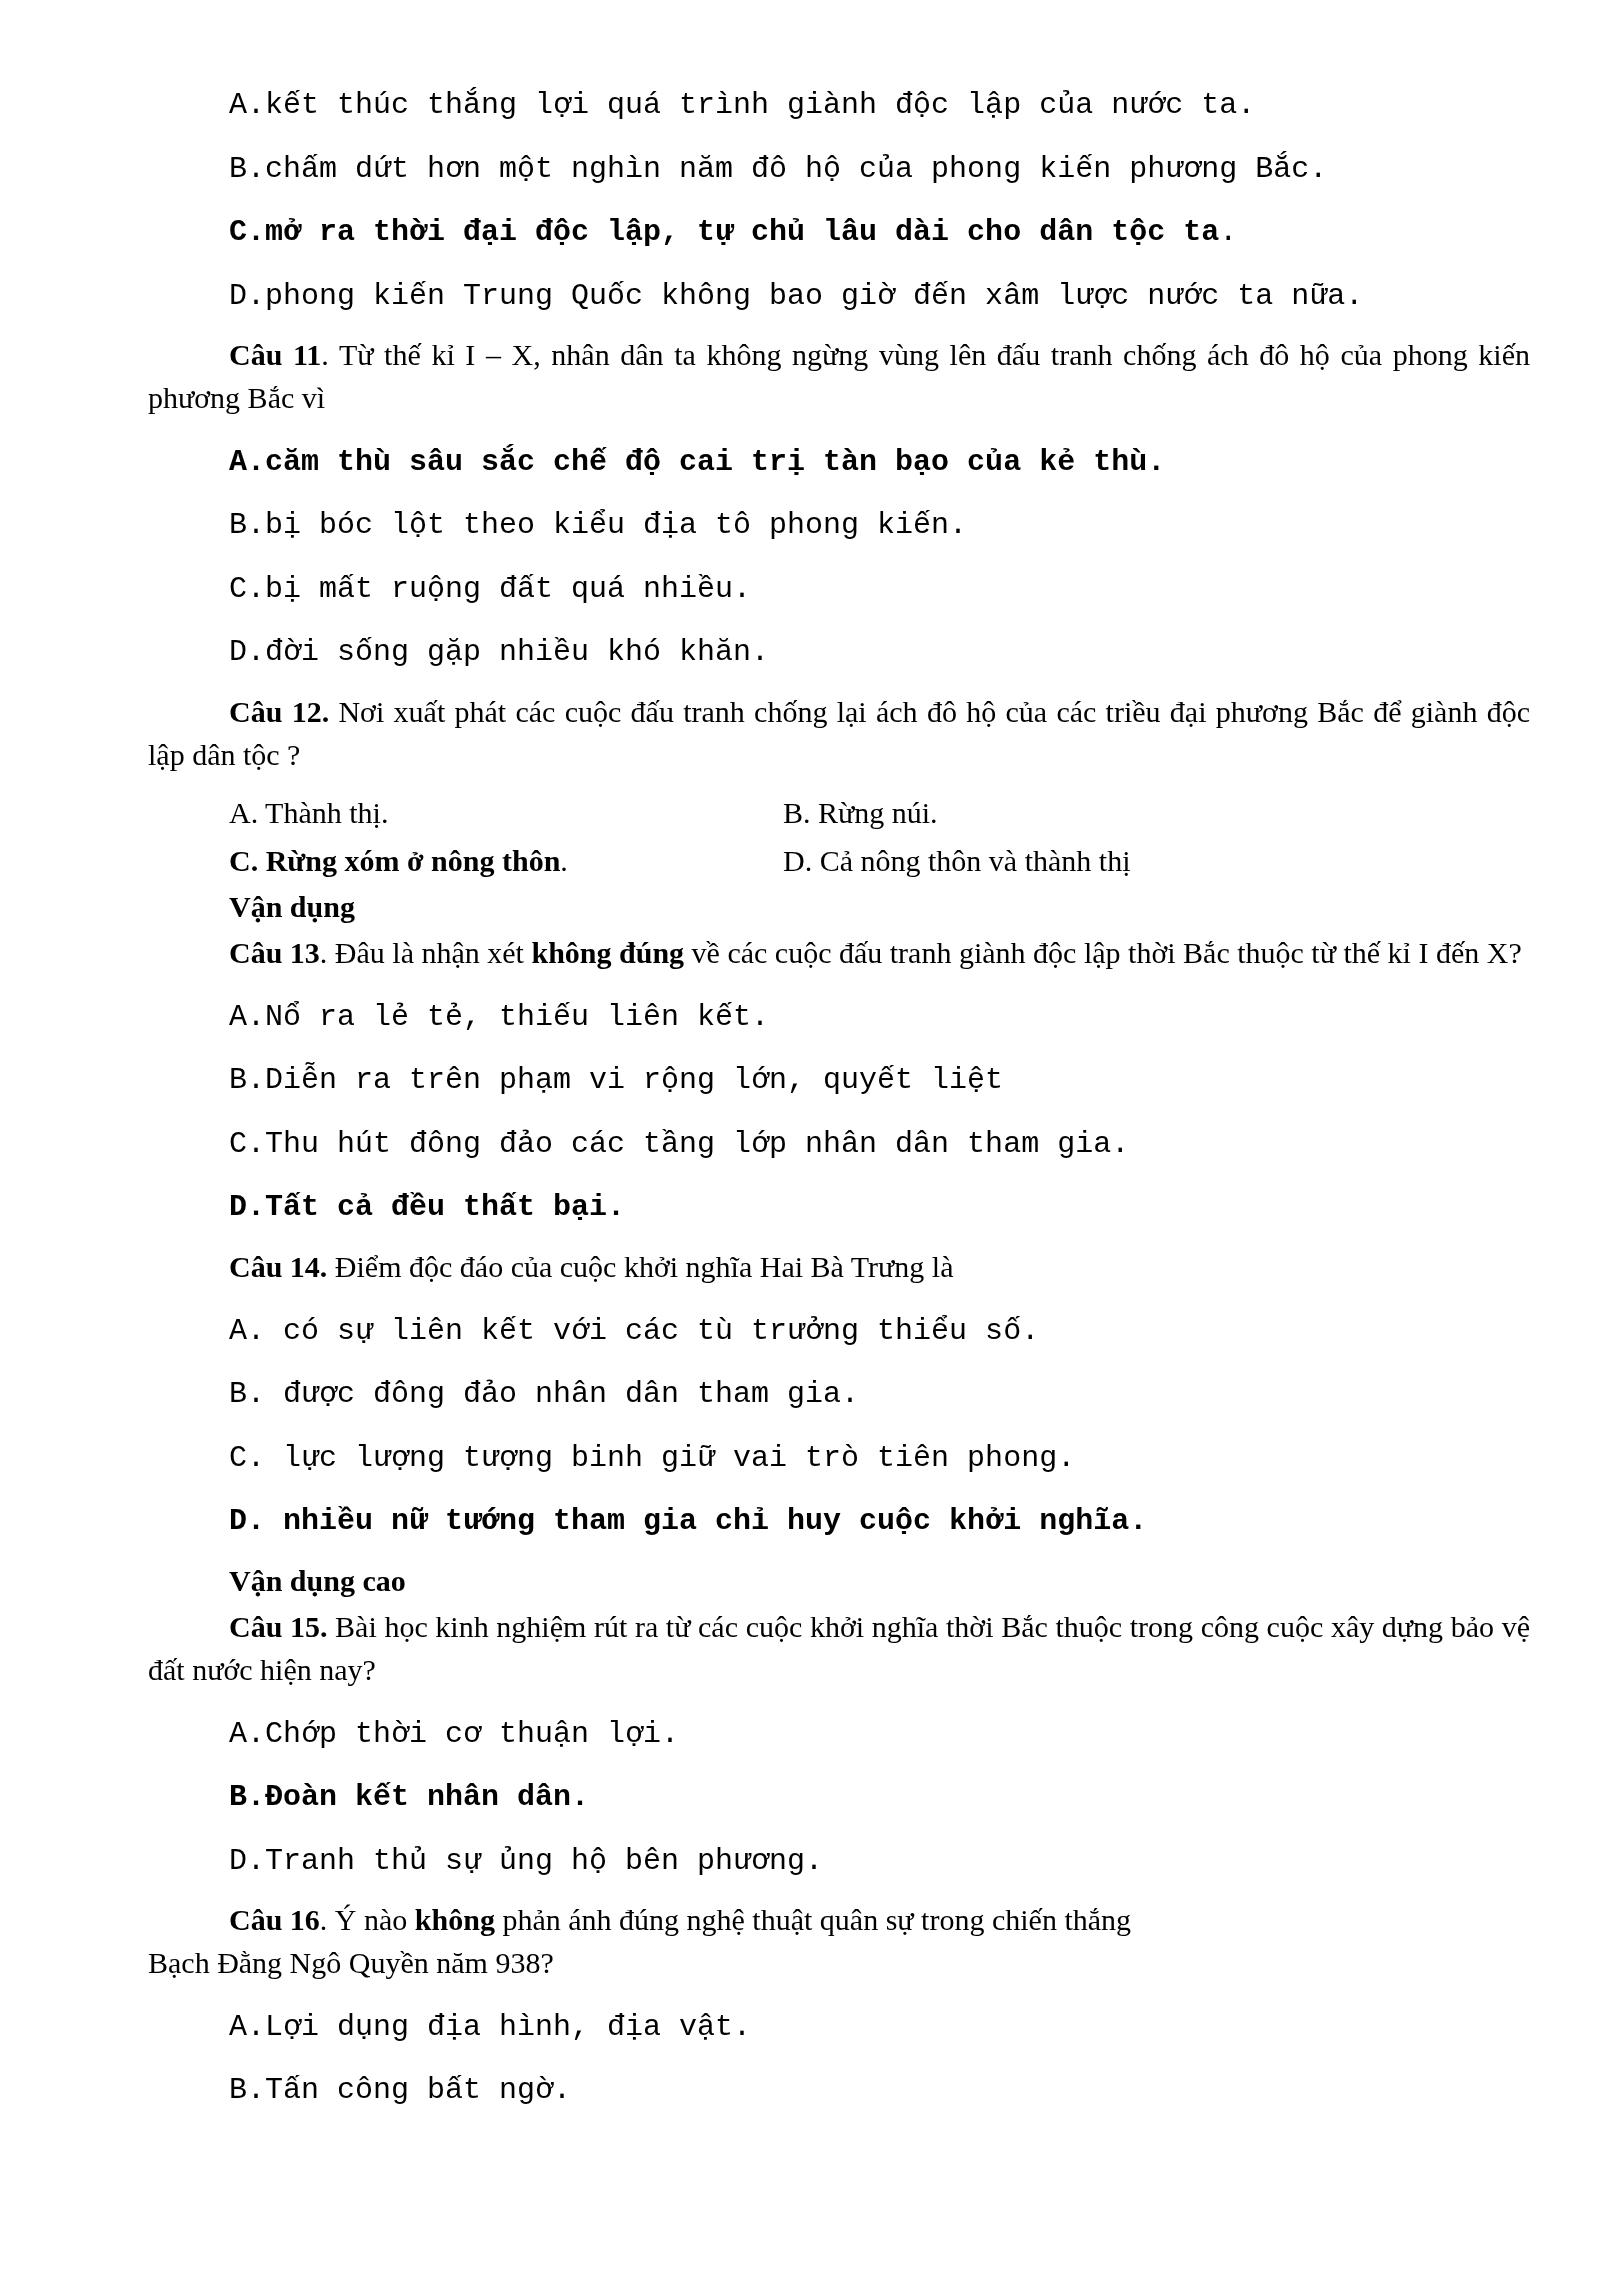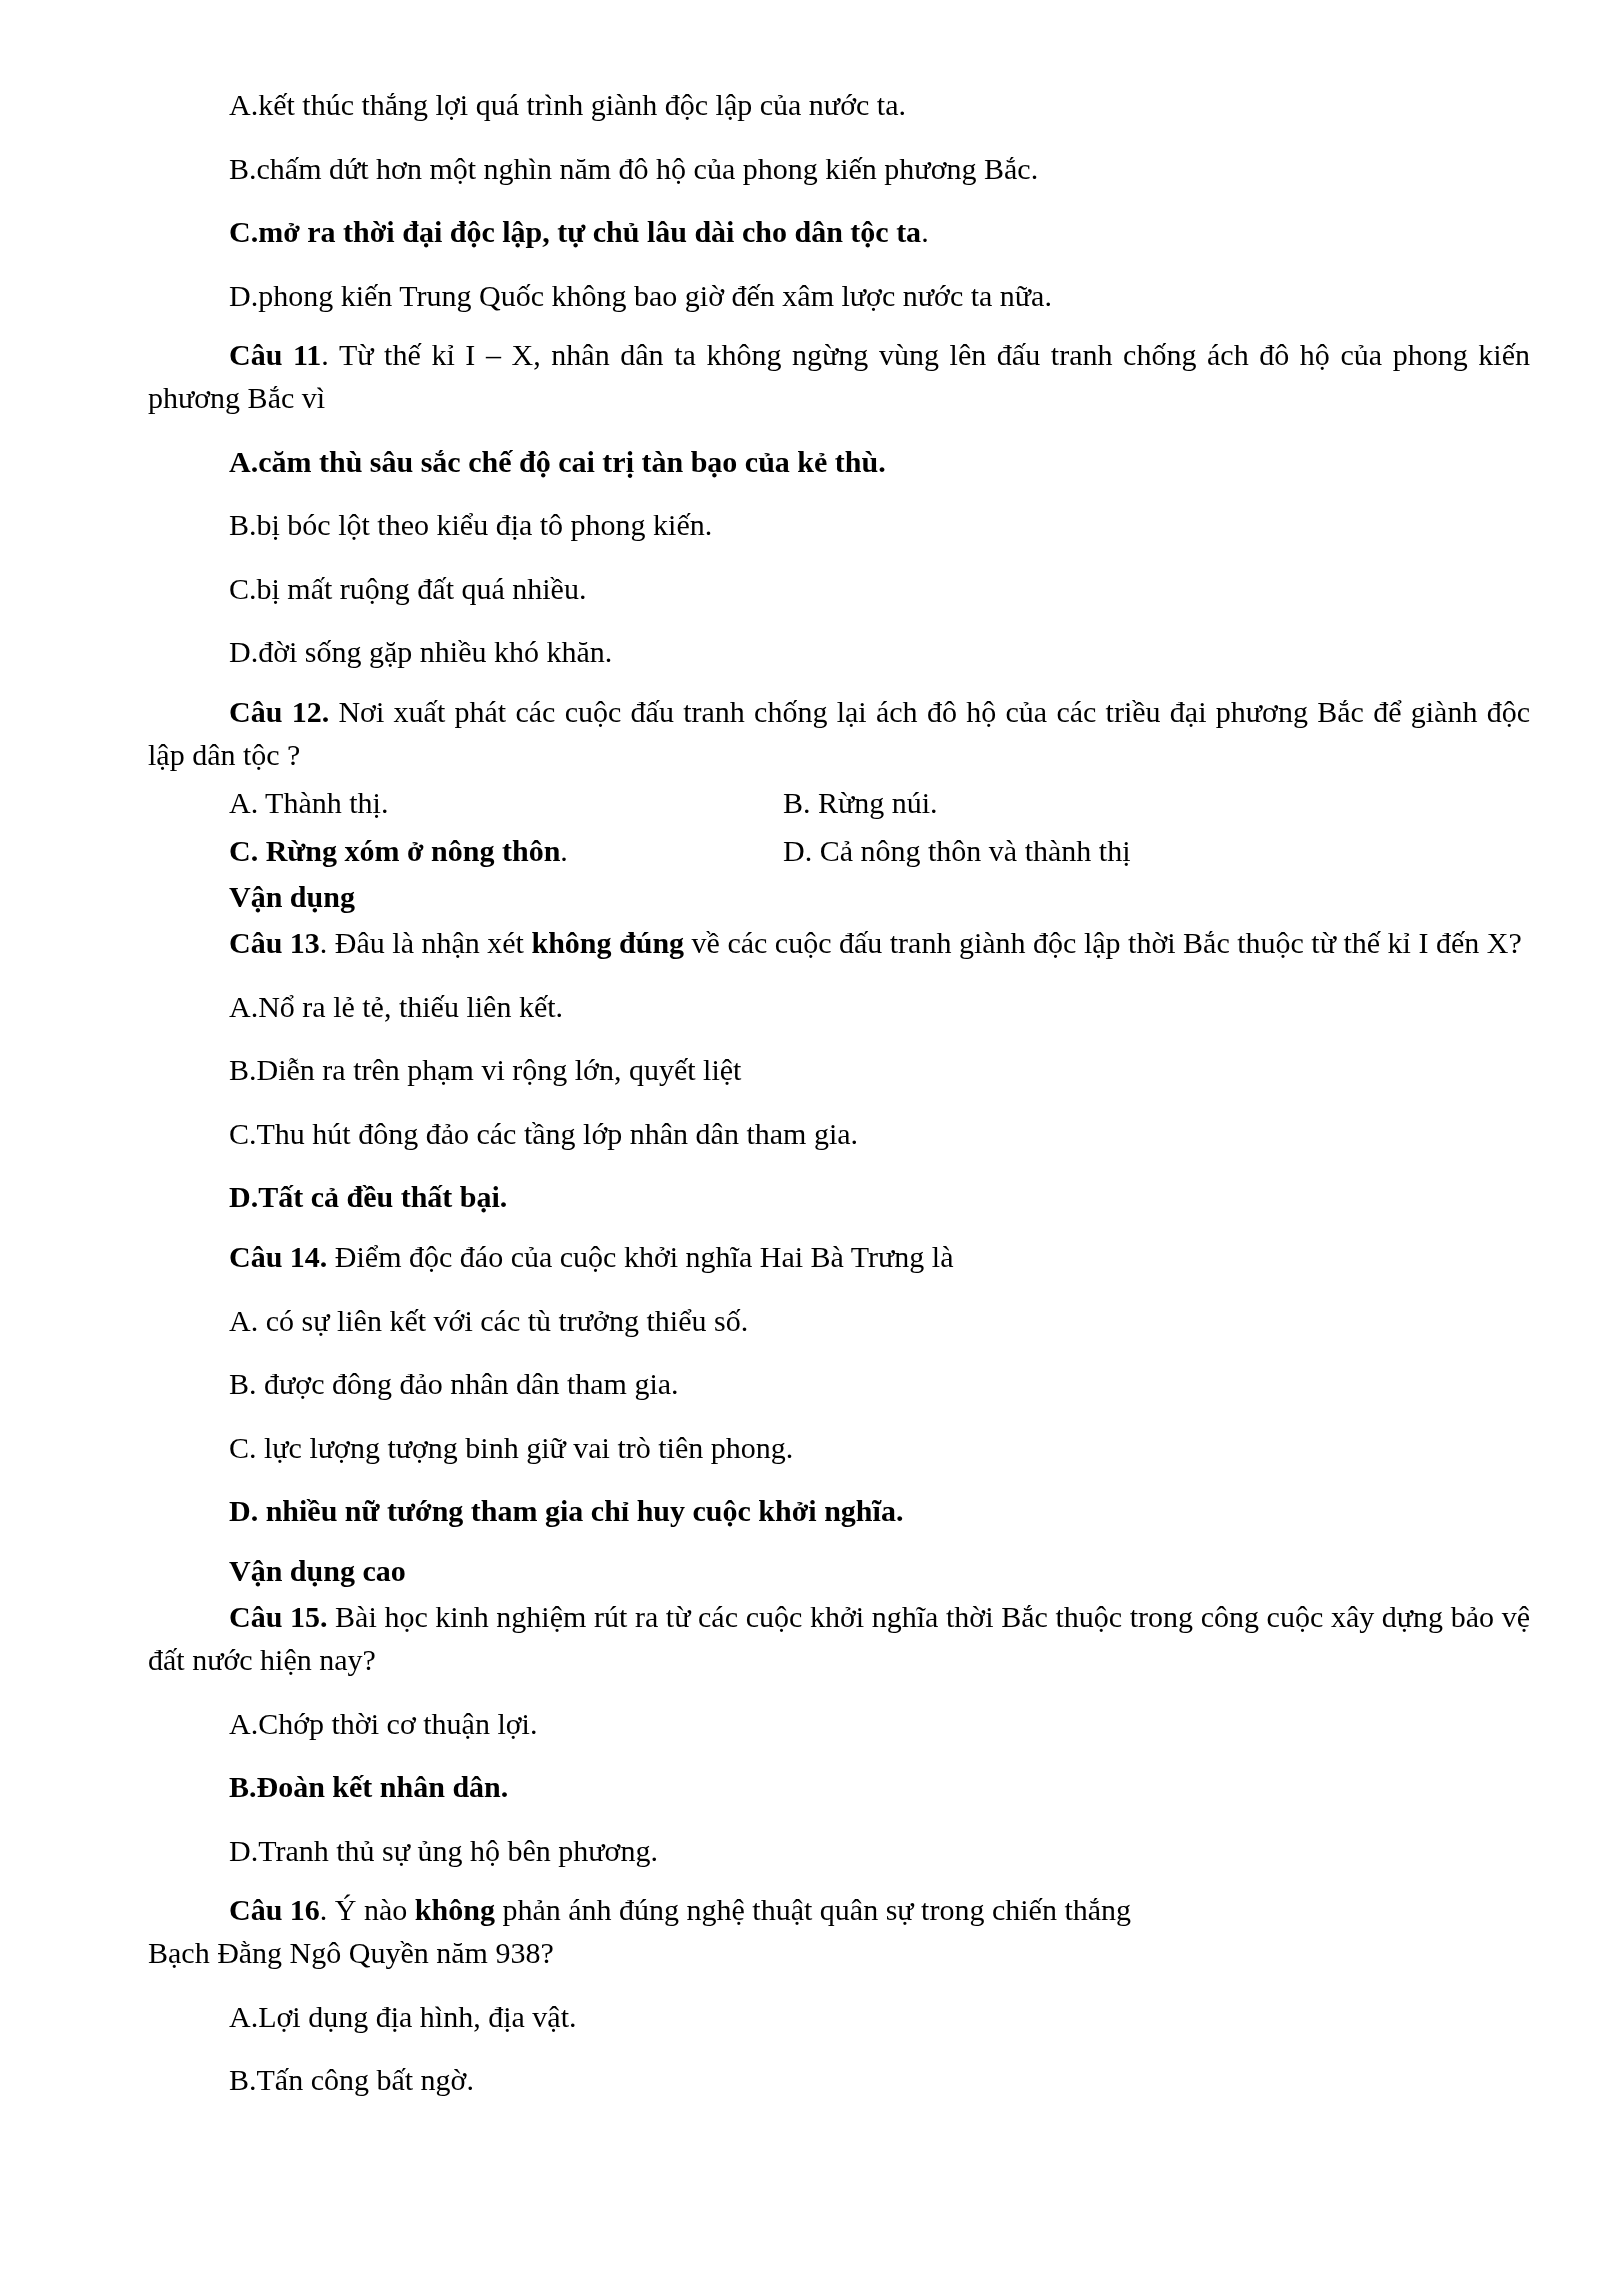--- a/index.html
+++ b/index.html
@@ -16,24 +16,24 @@
     min-height: 2295px;
     background: #ffffff;
     padding: 84px 93px 79px 148px;
   }
   .block {
     font-size: 30px;
     line-height: 1.42;
     margin: 0;
   }
   .question { text-align: justify; text-indent: 81px; margin-top: 17px; }
-  .option   { text-indent: 81px; margin-top: 21px; }
+  .option   { text-indent: 81px; margin-top: 21px; font-family: Liberation Mono, monospace; }
   .heading  { text-indent: 81px; margin-top: 17px; font-weight: bold; }
   .optionrow { padding-left: 81px; margin-top: 5.2px; }
-  .question + .optionrow { margin-top: 6px; }
+  .question + .optionrow { margin-top: 16px; }
   .optionrow + .heading { margin-top: 3px; }
   .heading + .question { margin-top: 3.9px; }
   .block:first-child { margin-top: 0; }
   .b { font-weight: bold; }
   .cell { display: inline-block; text-indent: 0; vertical-align: top; }
   .optionrow .cell:first-child { width: 554px; }
 </style>
 </head>
 <body>
 

